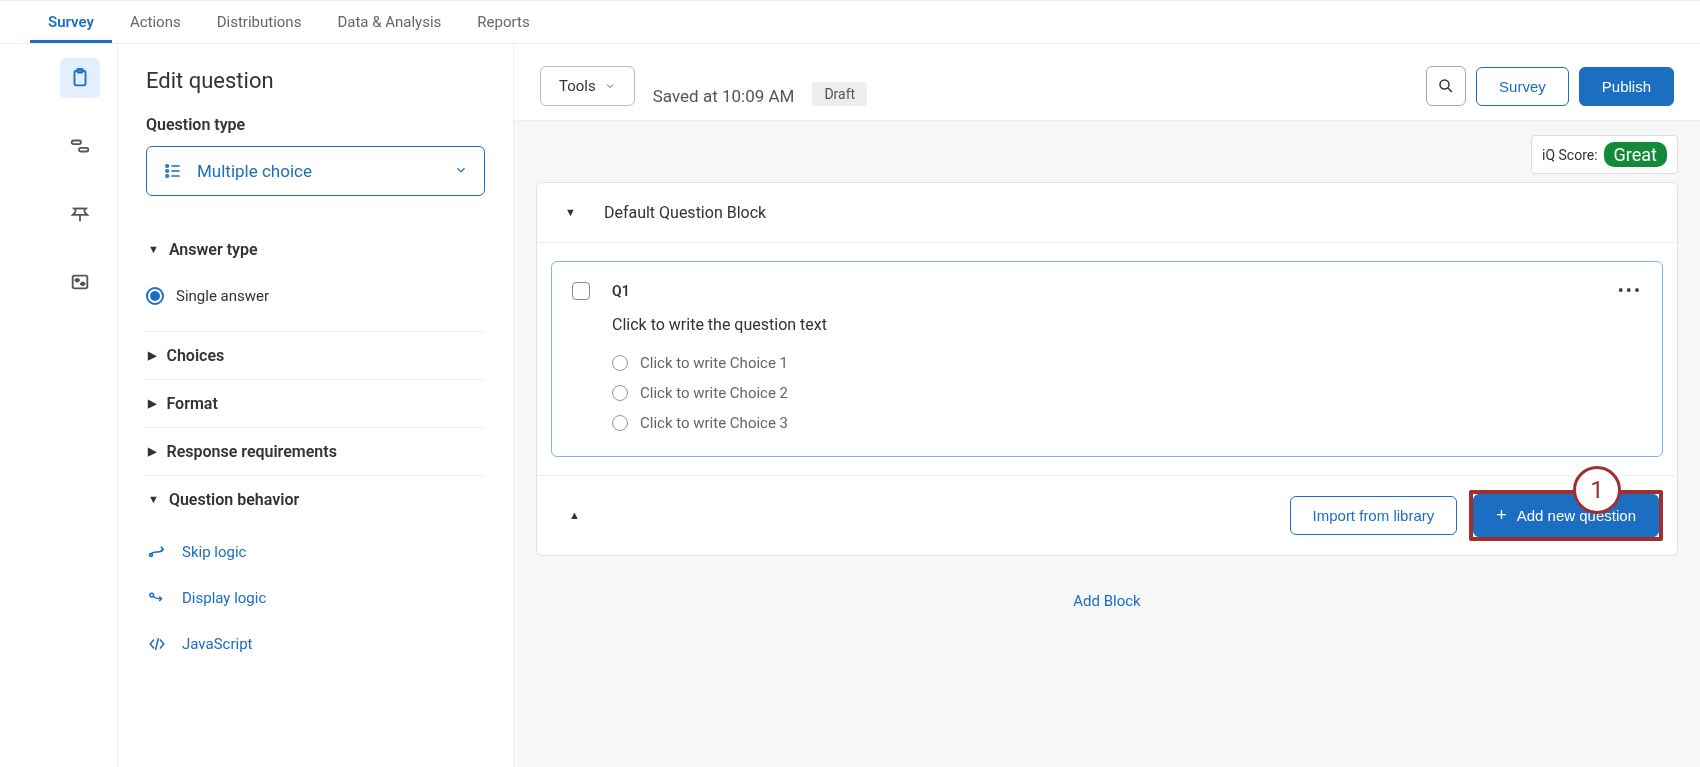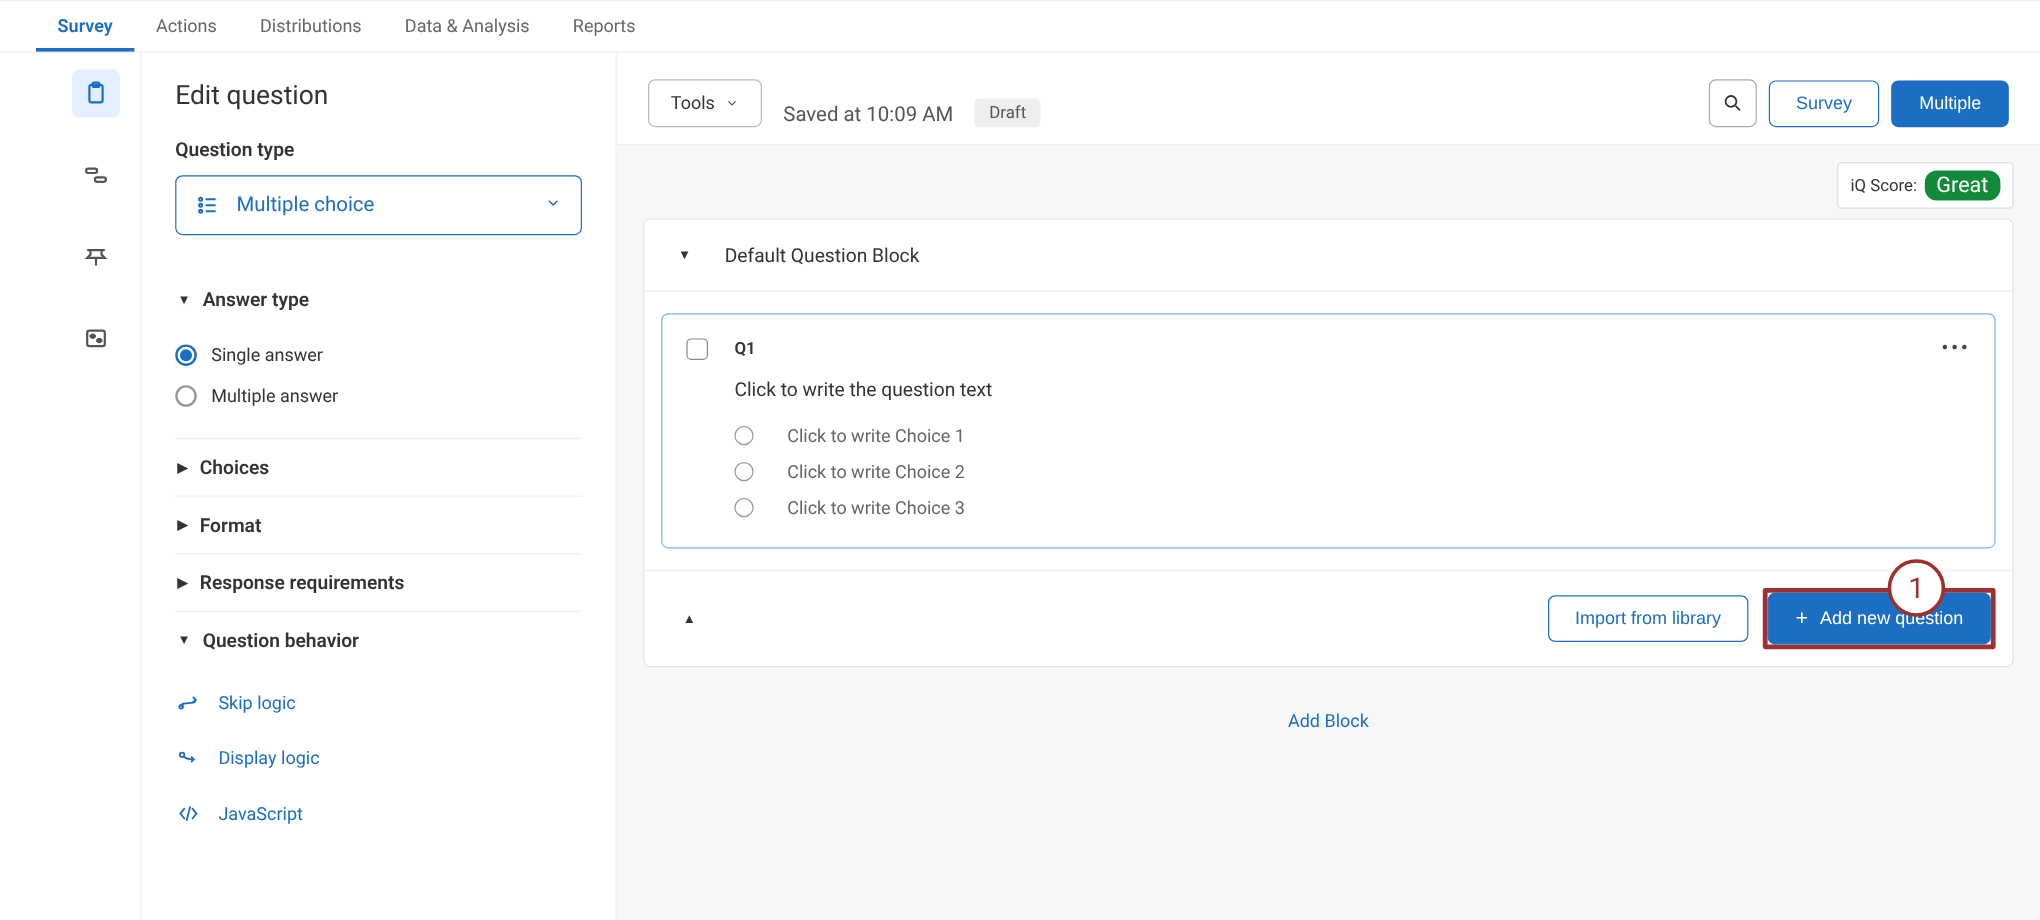--- a/index.html
+++ b/index.html
@@ -56,21 +56,21 @@
     .block-hdr { padding: 20px 28px; display: flex; align-items: center; gap: 28px; border-bottom: 1px solid #eee; font-size: 16px; }
     .block-body { padding: 18px 14px; }
     
     .question { border: 1.5px solid #7ab5ef; border-radius: 6px; padding: 18px 20px; }
     .q-top { display: flex; align-items: center; gap: 22px; }
     .chk { width: 18px; height: 18px; border: 1.5px solid #888; border-radius: 4px; }
     .q-num { font-weight: 600; }
     .more { margin-left: auto; font-size: 18px; letter-spacing: 2px; color: #444; cursor: pointer; }
     .q-text { margin-left: 40px; margin-top: 14px; font-size: 16px; }
     .choices { margin-left: 40px; margin-top: 14px; }
-    .choice-row { display: flex; align-items: center; gap: 28px; padding: 6px 0; color: #666; font-size: 15px; }
+    .choice-row { display: flex; align-items: center; gap: 12px; padding: 6px 0; color: #666; font-size: 15px; }
     .choice-radio { width: 16px; height: 16px; border: 1.5px solid #999; border-radius: 50%; }
     
     .block-foot { display: flex; align-items: center; padding: 14px; border-top: 1px solid #eee; gap: 10px; }
     .foot-tri { font-size: 11px; margin-left: 18px; }
     .foot-right { margin-left: auto; display: flex; gap: 12px; align-items: center; }
     .annot { position: relative; border: 4px solid #a03030; border-radius: 2px; }
     .annot-num { position: absolute; top: -28px; right: 38px; width: 48px; height: 48px; border: 3px solid #a03030; border-radius: 50%; background: #fff; display: flex; align-items: center; justify-content: center; font-size: 24px; color: #a03030; font-weight: 400; z-index: 2; }
     .plus { font-size: 18px; font-weight: 300; }
     
     .add-block { text-align: center; padding: 18px; color: #1b6ec2; font-size: 15px; cursor: pointer; }
@@ -142,24 +142,20 @@
       <span class="tri">▼</span>
       <span>Answer type</span>
     </div>
     <div class="section-body">
       <div class="radio-row">
         <span class="radio">
             <span class="dot"></span>
           </span>
         <span>Single answer</span>
       </div>
-      <div class="radio-row">
-        <span class="radio unchecked"></span>
-        <span>Multiple answer</span>
-      </div>
     </div>
 
     <div class="section-hdr">
       <span class="tri">▶</span>
       <span>Choices</span>
     </div>
     <div class="section-hdr">
       <span class="tri">▶</span>
       <span>Format</span>
     </div>
@@ -214,21 +210,21 @@
       <span class="saved">Saved at 10:09 AM</span>
       <span class="pill">Draft</span>
       <div class="toolbar-right">
         <div class="icon-btn">
           <svg width="18" height="18" viewBox="0 0 24 24" fill="none" stroke="#333" stroke-width="2">
               <circle cx="10" cy="10" r="6"></circle>
               <path d="M20 20l-5-5"></path>
             </svg>
         </div>
         <button class="btn btn-outline-primary">Survey</button>
-        <button class="btn btn-primary">Multiple</button>
+        <button class="btn btn-primary">Publish</button>
       </div>
     </div>
 
     <div class="iq-pill">
       <span>iQ Score:</span>
       <span class="iq-badge">Great</span>
     </div>
 
     <div class="block">
       <div class="block-hdr">

